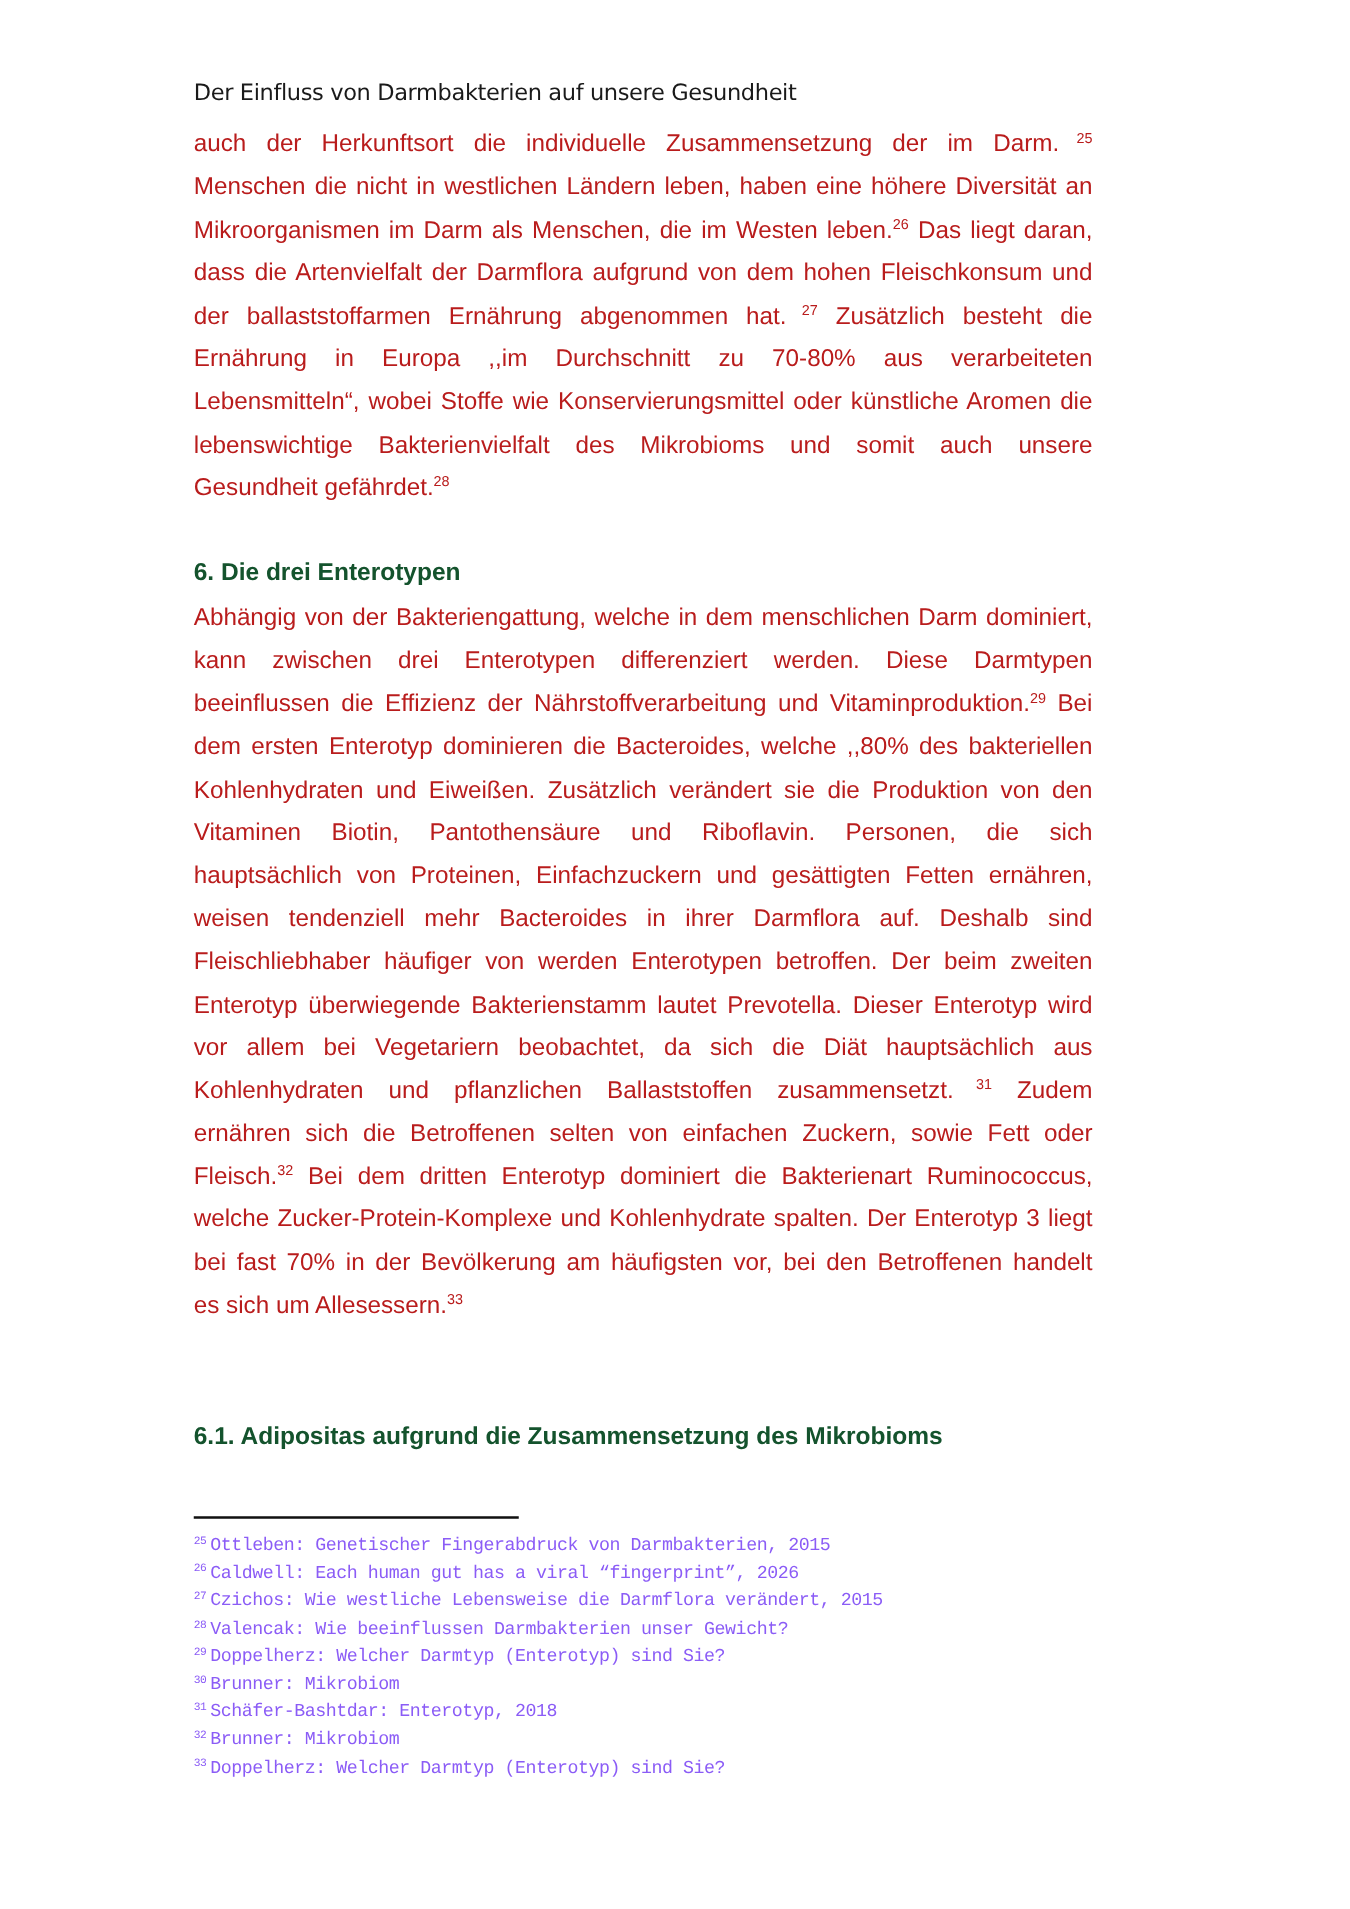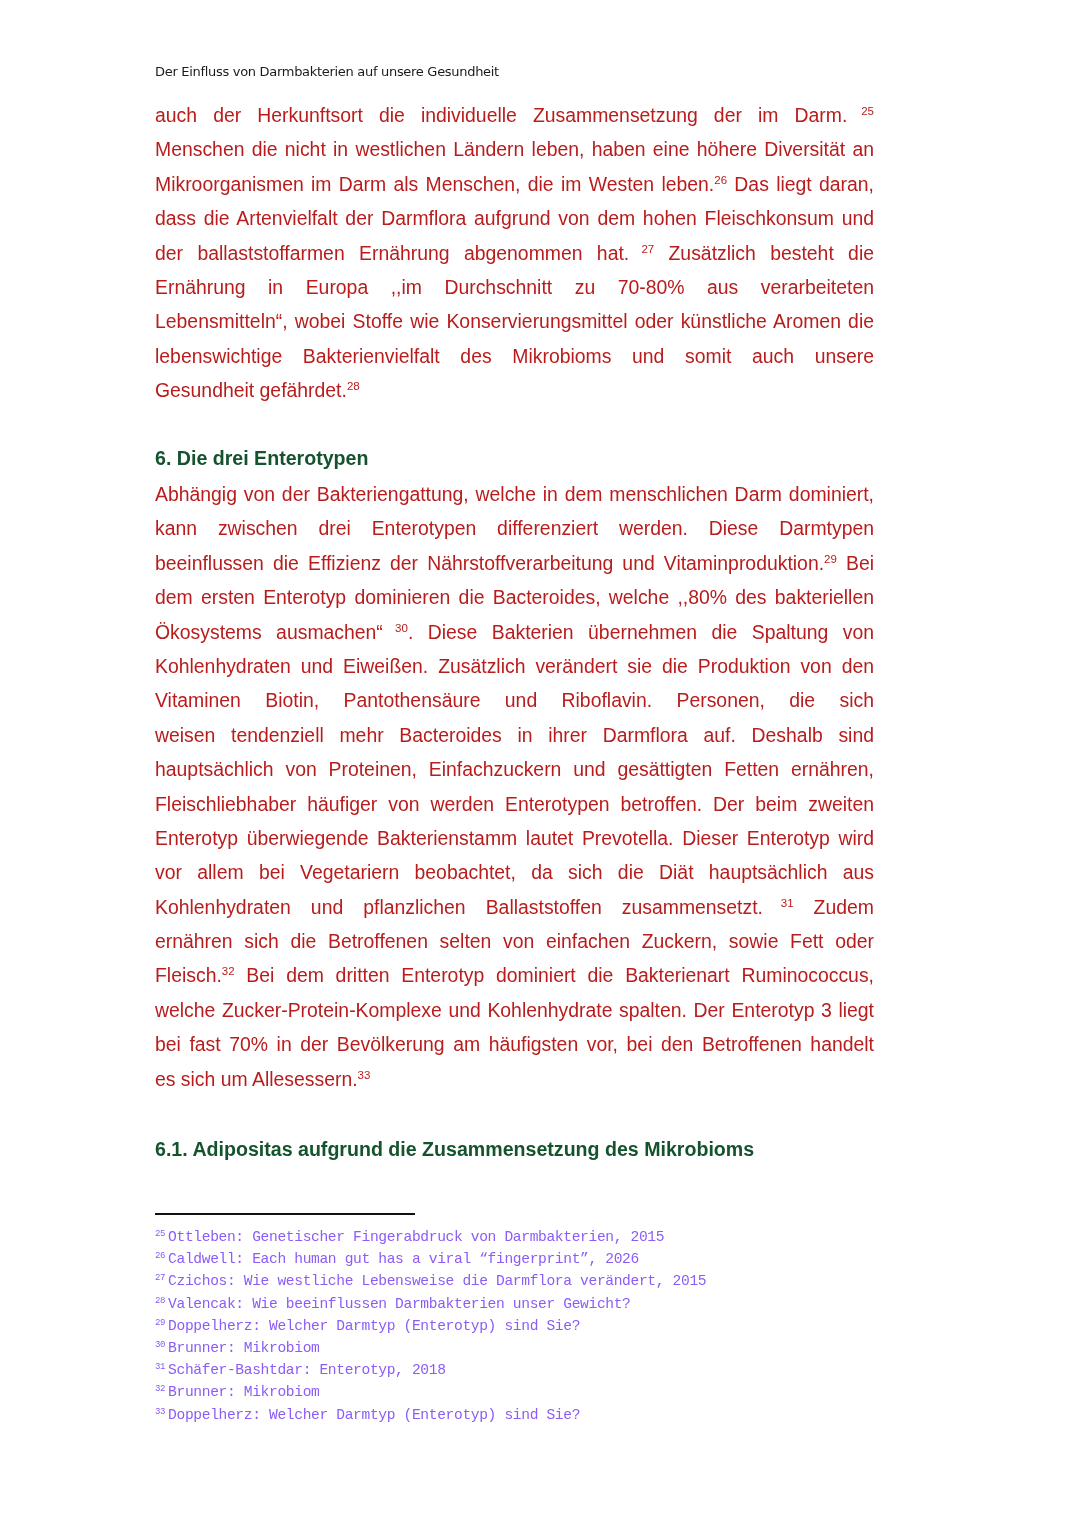--- a/index.html
+++ b/index.html
@@ -1,20 +1,20 @@
 <!DOCTYPE html>
 <html><head>
 <meta charset="utf-8">
 <style>
   html, body { margin: 0; padding: 0; background: #ffffff; }
   body { width: 1080px; height: 1527px; position: relative; overflow: hidden; color: #111111; }
   .page { position: absolute; left: 0; top: 0; width: 1080px; height: 1527px; background: #ffffff; }
   .running-header {
     position: absolute; left: 155px; top: 64px;
-    font-family: "DejaVu Sans", sans-serif; font-size: 13px; letter-spacing: -0.3px; color: #1a1a1a;
+    font-family: "DejaVu Sans", sans-serif; font-size: 18px; letter-spacing: -0.3px; color: #1a1a1a;
     white-space: nowrap;
   }
   .body-block { position: absolute; left: 155px; width: 719px; }
   .line {
     font-family: "Liberation Sans", sans-serif; font-size: 19.4px; height: 34.4px; line-height: 34.4px;
     text-align: justify; text-align-last: justify; white-space: nowrap; overflow: visible;
     color: #b91c1c;
   }
   .line.last { text-align-last: left; }
   .line sup { font-size: 11.5px; vertical-align: 7px; line-height: 0; }
@@ -49,25 +49,24 @@
       <div class="line last"><span>Gesundheit gefährdet.</span><sup>28</sup></div>
     </div>
 
   <div class="heading" style="top:447px;">6.  Die drei Enterotypen</div>
 
   <div class="body-block" id="para2" style="top:477px;">
       <div class="line"><span>Abhängig von der Bakteriengattung, welche in dem menschlichen Darm dominiert,</span></div>
       <div class="line"><span>kann zwischen drei Enterotypen differenziert werden. Diese Darmtypen</span></div>
       <div class="line"><span>beeinflussen die Effizienz der Nährstoffverarbeitung und Vitaminproduktion.</span><sup>29</sup><span> Bei</span></div>
       <div class="line"><span>dem ersten Enterotyp  dominieren die Bacteroides, welche ,,80% des bakteriellen</span></div>
-      <div class="line"><span>Ökosystems ausmachen“</span><sup>&nbsp;30</sup><span>. Diese Bakterien übernehmen die Spaltung von</span></div>
       <div class="line"><span>Kohlenhydraten und Eiweißen. Zusätzlich verändert sie die Produktion von den</span></div>
       <div class="line"><span>Vitaminen Biotin, Pantothensäure und Riboflavin. Personen, die sich</span></div>
+      <div class="line"><span>hauptsächlich von Proteinen, Einfachzuckern und gesättigten Fetten ernähren,</span></div>
       <div class="line"><span>weisen tendenziell mehr Bacteroides in ihrer Darmflora auf. Deshalb sind</span></div>
-      <div class="line"><span>hauptsächlich von Proteinen, Einfachzuckern und gesättigten Fetten ernähren,</span></div>
       <div class="line"><span>Fleischliebhaber häufiger von werden Enterotypen betroffen. Der beim zweiten</span></div>
       <div class="line"><span>Enterotyp überwiegende Bakterienstamm lautet Prevotella. Dieser Enterotyp wird</span></div>
       <div class="line"><span>vor allem bei Vegetariern beobachtet, da sich die Diät hauptsächlich aus</span></div>
       <div class="line"><span>Kohlenhydraten und pflanzlichen Ballaststoffen zusammensetzt.</span><sup>&nbsp;31</sup><span> Zudem</span></div>
       <div class="line"><span>ernähren sich die Betroffenen selten von einfachen Zuckern, sowie Fett oder</span></div>
       <div class="line"><span>Fleisch.</span><sup>32</sup><span> Bei dem dritten Enterotyp dominiert die Bakterienart Ruminococcus,</span></div>
       <div class="line"><span>welche Zucker-Protein-Komplexe und Kohlenhydrate spalten. Der Enterotyp 3 liegt</span></div>
       <div class="line"><span>bei fast 70% in der Bevölkerung  am häufigsten vor, bei den Betroffenen handelt</span></div>
       <div class="line last"><span>es sich um Allesessern.</span><sup>33</sup></div>
     </div>

